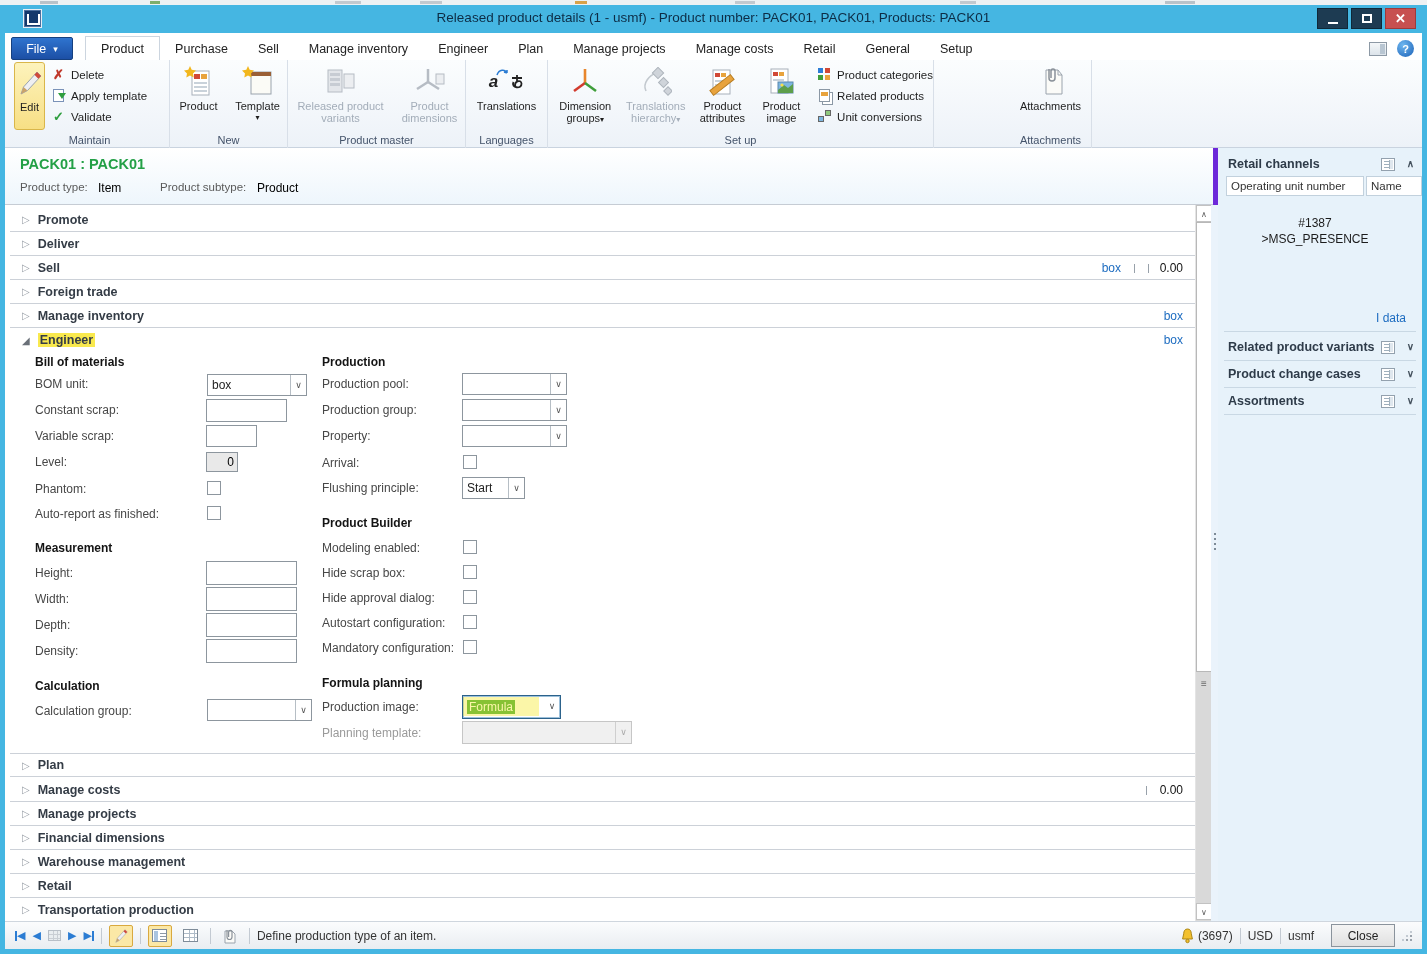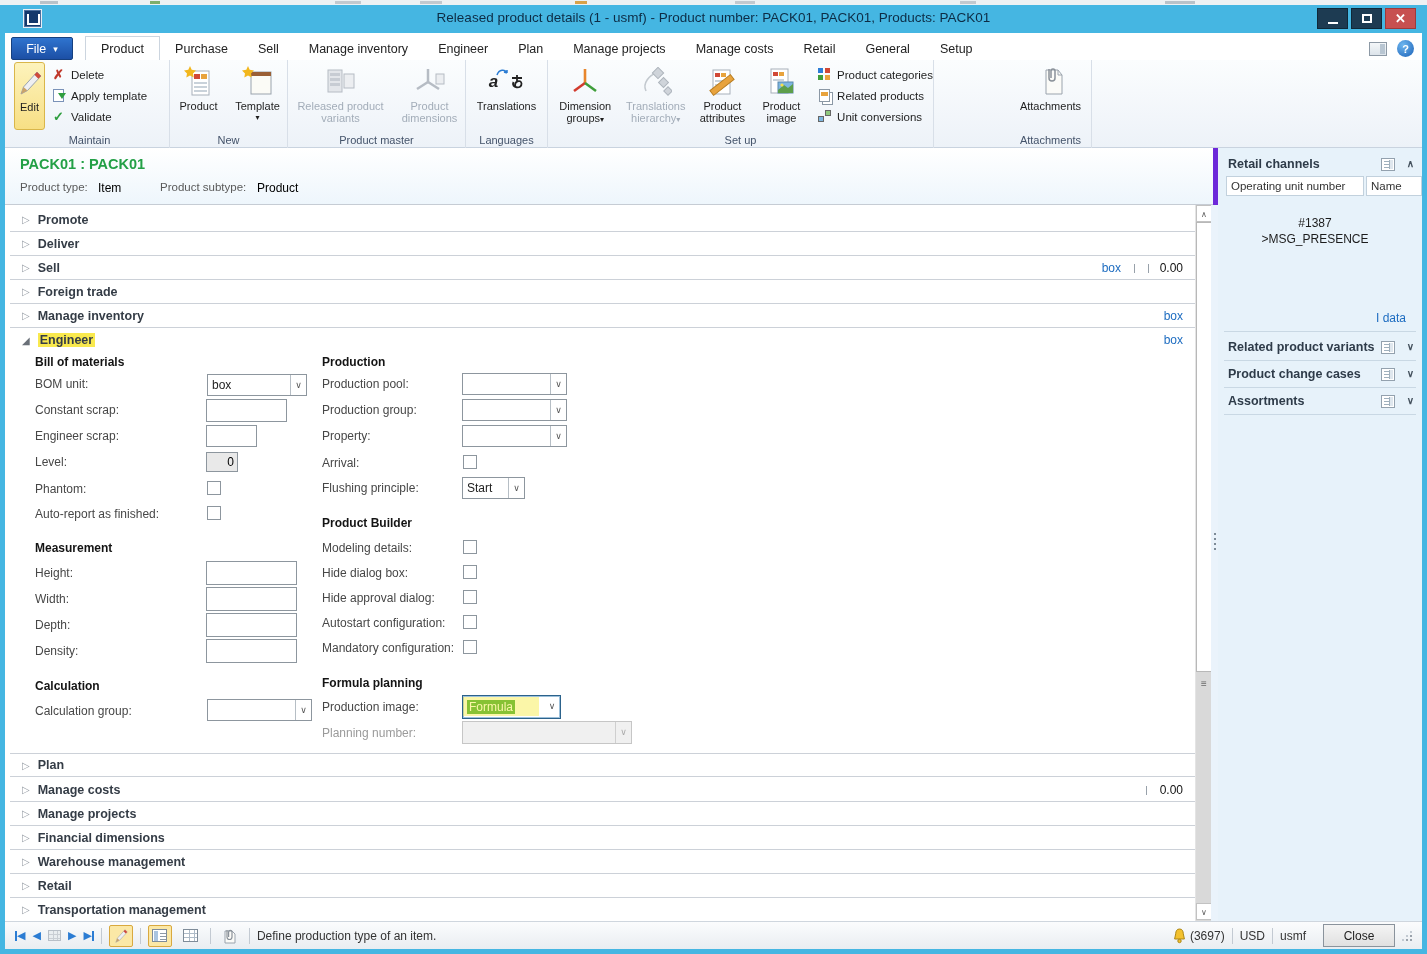--- a/index.html
+++ b/index.html
@@ -103,21 +103,21 @@
 .navg{color:#2b7cd3;font-size:11px;display:flex;align-items:center}
 .navg .bar{width:2px;height:10px;background:#2b7cd3}
 .gridic{width:13px;height:11px;background:linear-gradient(#c9ced4,#c9ced4) 0 3px/13px 1px no-repeat,linear-gradient(#c9ced4,#c9ced4) 0 7px/13px 1px no-repeat,linear-gradient(90deg,#c9ced4,#c9ced4) 4px 0/1px 11px no-repeat,linear-gradient(90deg,#c9ced4,#c9ced4) 8px 0/1px 11px no-repeat,#e9edf0;border:1px solid #b8bfc7}
 .sbtog{width:24px;height:22px;display:flex;align-items:center;justify-content:center}
 .sbtog.on{background:#fbe8a6;border:1px solid #d9a93f;border-radius:2px}
 .fvic{width:15px;height:13px;border:1px solid #7f8c99;background:#fff;position:relative}
 .fvic::before{content:"";position:absolute;left:1px;top:1px;width:4px;height:10px;background:#aac4e0}
 .fvic::after{content:"";position:absolute;left:7px;top:3px;width:6px;height:1px;background:#8d99a5;box-shadow:0 3px 0 #8d99a5,0 6px 0 #8d99a5}
 .gvic{width:15px;height:13px;border:1px solid #7f8c99;background:linear-gradient(#aebbc8,#aebbc8) 0 3px/15px 1px no-repeat,linear-gradient(#aebbc8,#aebbc8) 0 7px/15px 1px no-repeat,linear-gradient(90deg,#aebbc8,#aebbc8) 5px 0/1px 13px no-repeat,linear-gradient(90deg,#aebbc8,#aebbc8) 10px 0/1px 13px no-repeat,#fff}
 .helptext{color:#333}
-.closebtn{width:72px;height:23px;background:linear-gradient(#f4f4f4,#e0e0e0);border:1px solid #8a939c;font-size:12px;color:#222;display:flex;align-items:center;justify-content:center}
+.closebtn{width:64px;height:23px;background:linear-gradient(#f4f4f4,#e0e0e0);border:1px solid #8a939c;font-size:12px;color:#222;display:flex;align-items:center;justify-content:center}
 .grip{width:10px;height:10px;position:relative}
 .grip::after{content:"";position:absolute;right:0;bottom:0;width:2px;height:2px;background:#9aa2ab;box-shadow:-4px 0 0 #9aa2ab,0 -4px 0 #9aa2ab,-8px 0 0 #c3cad2,0 -8px 0 #c3cad2,-4px -4px 0 #c3cad2}
 </style>
 </head>
 <body>
 
 <div class="screen">
   <div class="sliver">
     <i style="left:40px;width:18px;background:#b9c2c9"></i>
       <i style="left:150px;width:10px;background:#7fae6d"></i>
@@ -417,21 +417,21 @@
           <span class="hly">Engineer</span>
         <span class="rv link" style="right:12px">box</span>
       </div>
 
       <div>
         <span class="h2" style="left:30px;top:150px">Bill of materials</span>
         <span class="fl" style="left:30px;top:172px">BOM unit:</span>
         <div class="combo" style="left:202px;top:169px;width:100px"><span>box</span><span class="arr">∨</span></div>
         <span class="fl" style="left:30px;top:198px">Constant scrap:</span>
         <input class="tin" style="left: 201px; top: 194px; width: 81px;">
-        <span class="fl" style="left:30px;top:224px">Engineer scrap:</span>
+        <span class="fl" style="left:30px;top:224px">Variable scrap:</span>
         <input class="tin" style="left: 201px; top: 220px; width: 51px; height: 22px;">
         <span class="fl" style="left:30px;top:250px">Level:</span>
         <input class="tin ro" style="left: 201px; top: 247px; width: 32px; height: 20px;" readonly="" value="0">
         <span class="fl" style="left:30px;top:277px">Phantom:</span>
         <input type="checkbox" class="cbx" style="left: 202px; top: 276px;">
         <span class="fl" style="left:30px;top:302px">Auto-report as finished:</span>
         <input type="checkbox" class="cbx" style="left: 202px; top: 301px;">
 
         <span class="h2" style="left:30px;top:336px">Measurement</span>
         <span class="fl" style="left:30px;top:361px">Height:</span>
@@ -461,39 +461,39 @@
         <span class="fl" style="left:317px;top:224px">Property:</span>
         <div class="combo" style="left:457px;top:220px;width:105px">
             <span class="arr">∨</span>
           </div>
         <span class="fl" style="left:317px;top:251px">Arrival:</span>
         <input type="checkbox" class="cbx" style="left: 458px; top: 250px;">
         <span class="fl" style="left:317px;top:276px">Flushing principle:</span>
         <div class="combo" style="left:457px;top:272px;width:63px"><span>Start</span><span class="arr">∨</span></div>
 
         <span class="h2" style="left:317px;top:311px">Product Builder</span>
-        <span class="fl" style="left:317px;top:336px">Modeling details:</span>
+        <span class="fl" style="left:317px;top:336px">Modeling enabled:</span>
         <input type="checkbox" class="cbx" style="left: 458px; top: 335px;">
-        <span class="fl" style="left:317px;top:361px">Hide dialog box:</span>
+        <span class="fl" style="left:317px;top:361px">Hide scrap box:</span>
         <input type="checkbox" class="cbx" style="left: 458px; top: 360px;">
         <span class="fl" style="left:317px;top:386px">Hide approval dialog:</span>
         <input type="checkbox" class="cbx" style="left: 458px; top: 385px;">
         <span class="fl" style="left:317px;top:411px">Autostart configuration:</span>
         <input type="checkbox" class="cbx" style="left: 458px; top: 410px;">
         <span class="fl" style="left:317px;top:436px">Mandatory configuration:</span>
         <input type="checkbox" class="cbx" style="left: 458px; top: 435px;">
 
         <span class="h2" style="left:317px;top:471px">Formula planning</span>
         <span class="fl" style="left:317px;top:495px">Production image:</span>
         <div class="combo focus" style="left:457px;top:490px;width:99px;height:24px;padding-top:4px">
           <span class="selgreen">Formula</span>
           <span class="ymark"></span>
           <span class="arr" style="border-left:none">∨</span>
         </div>
-        <span class="fl" style="left:317px;top:521px;color:#9a9a9a">Planning number:</span>
+        <span class="fl" style="left:317px;top:521px;color:#9a9a9a">Planning template:</span>
         <div class="combo dis" style="left:457px;top:516px;width:170px;height:23px">
             <span class="arr">∨</span>
           </div>
       </div>
 
       <div class="secrow" style="top:548px;border-top:1px solid #ccd1d8">
           <span class="tri">▷</span>
           <span>Plan</span>
         </div>
       <div class="secrow" style="top:573px">
@@ -513,21 +513,21 @@
       <div class="secrow" style="top:645px">
           <span class="tri">▷</span>
           <span>Warehouse management</span>
         </div>
       <div class="secrow" style="top:669px">
           <span class="tri">▷</span>
           <span>Retail</span>
         </div>
       <div class="secrow" style="top:693px">
           <span class="tri">▷</span>
-          <span>Transportation management</span>
+          <span>Transportation production</span>
         </div>
     </div>
 
     <div class="vscroll">
       <div class="sbtn" style="top:0">∧</div>
       <div class="sthumb"></div>
       <div class="sgrip">≡</div>
       <div class="sbtn" style="top:698px">∨</div>
     </div>
     <div class="fbsplit"></div>

